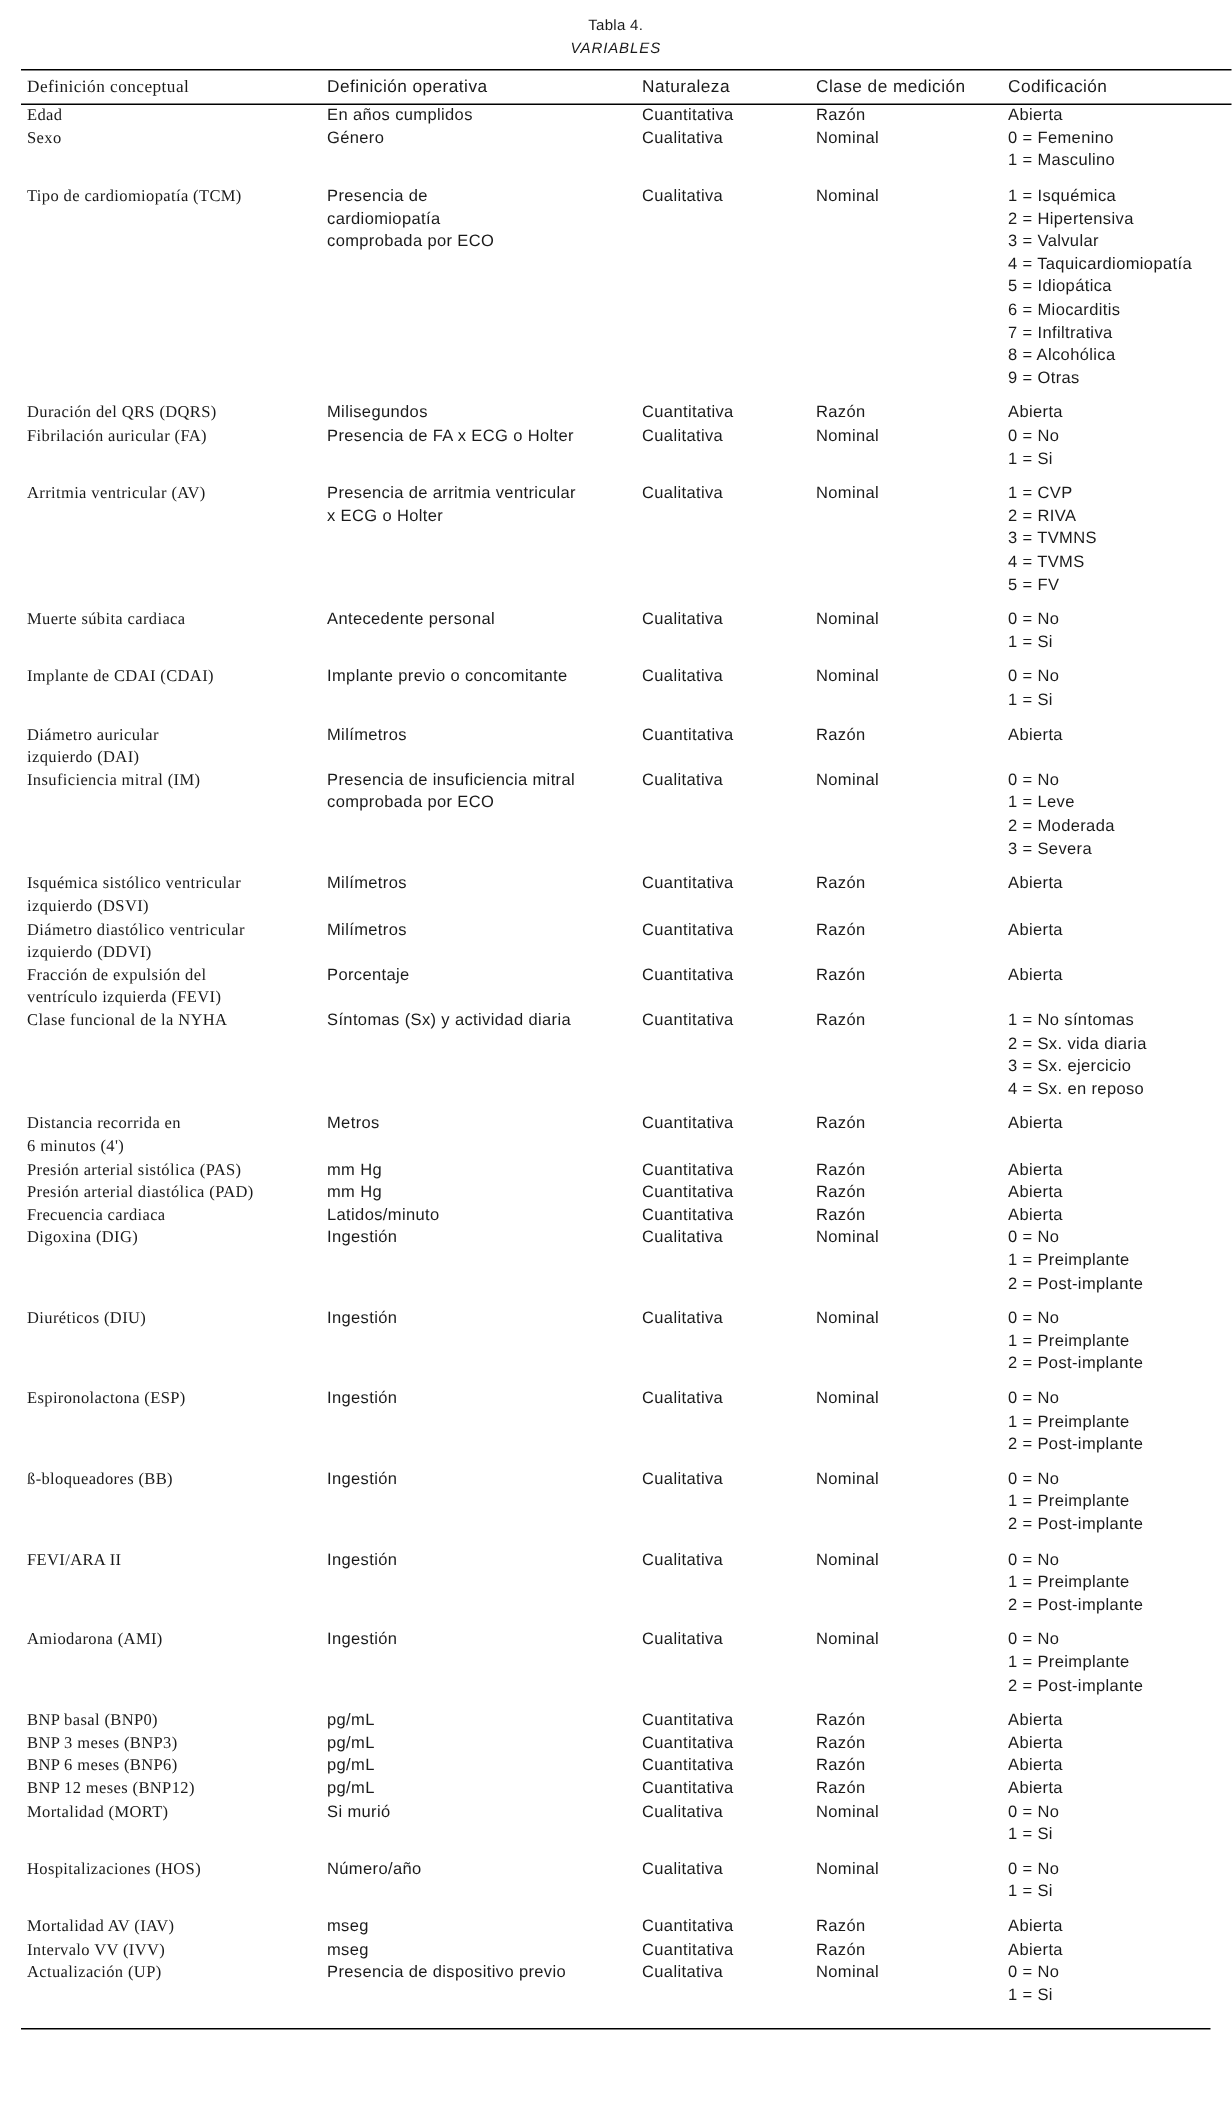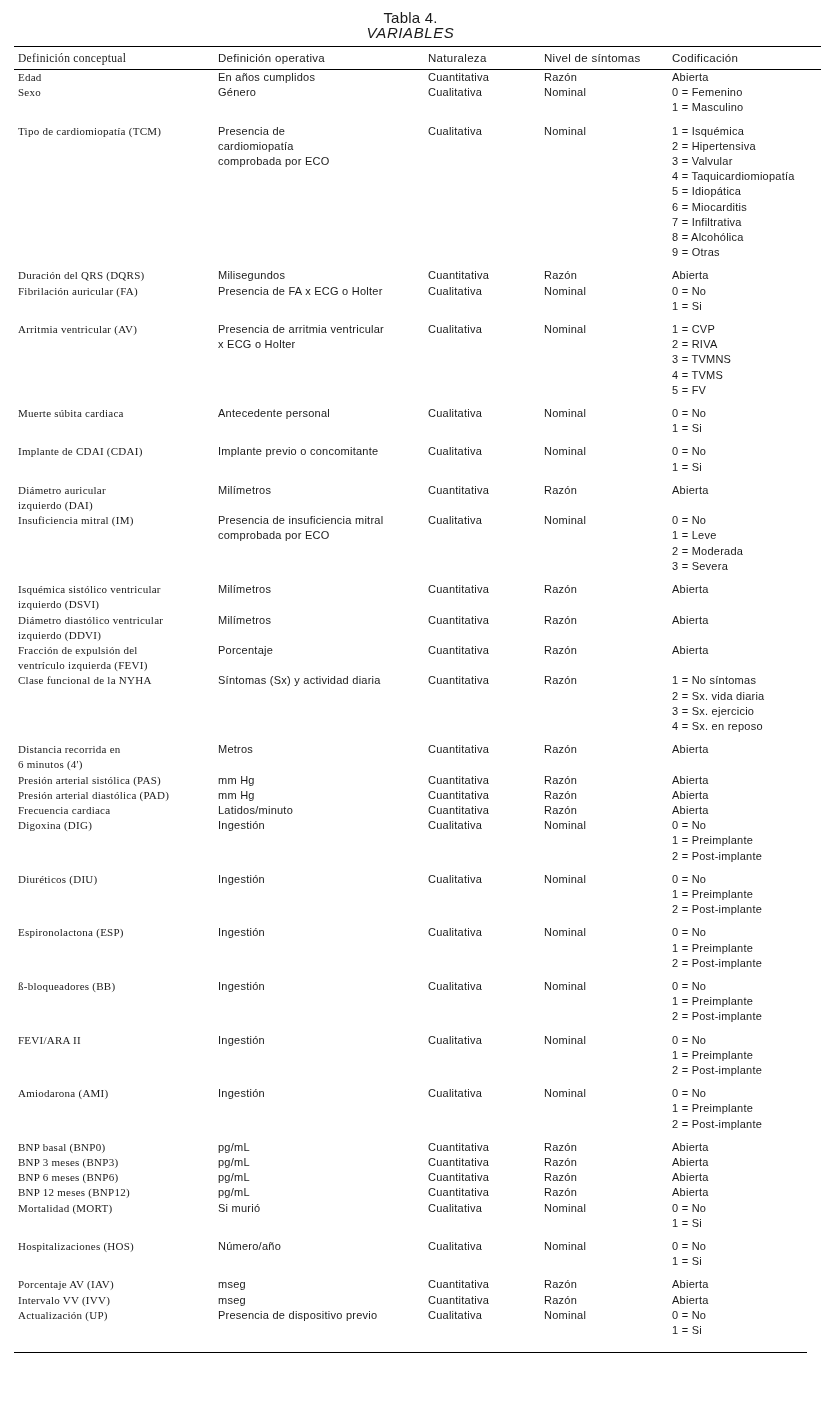--- a/index.html
+++ b/index.html
@@ -15,21 +15,21 @@
     -webkit-font-smoothing: antialiased;
   }
   .page {
     position: relative;
     width: 821px;
     box-sizing: border-box;
     padding: 10px 14px 0 14px;
   }
   .caption {
     text-align: center;
-    font-size: 15px;
+    font-size: 10px;
     line-height: 15px;
     letter-spacing: 0.2px;
   }
   .caption .cap-line2 {
     letter-spacing: 0.6px;
     font-style: italic;
   }
   table.vars {
     width: 793px;
     border-collapse: collapse;
@@ -85,21 +85,21 @@
     <div>Tabla 4.</div>
     <div class="cap-line2">VARIABLES</div>
   </div>
 
   <table class="vars">
     <thead>
       <tr class="head-row">
         <th class="col1">Definición conceptual</th>
         <th class="col2">Definición  operativa</th>
         <th class="col3">Naturaleza</th>
-        <th class="col4">Nivel de síntomas</th>
+        <th class="col4">Clase de medición</th>
         <th class="col5">Codificación</th>
       </tr>
     </thead>
     <tbody id="table-body">
         <tr>
           <td class="col1">
             <div>Edad</div>
           </td>
           <td class="col2">
             <div>En años cumplidos</div>
@@ -695,21 +695,21 @@
           <td class="col5 codes">
             <div>0  =  No</div>
             <div>1  =  Si</div>
           </td>
         </tr>
         <tr class="gap">
           <td colspan="5"></td>
         </tr>
         <tr>
           <td class="col1">
-            <div>Porcentaje AV  (IAV)</div>
+            <div>Mortalidad AV  (IAV)</div>
           </td>
           <td class="col2">
             <div>mseg</div>
           </td>
           <td class="col3">
             <div>Cuantitativa</div>
           </td>
           <td class="col4">
             <div>Razón</div>
           </td>

